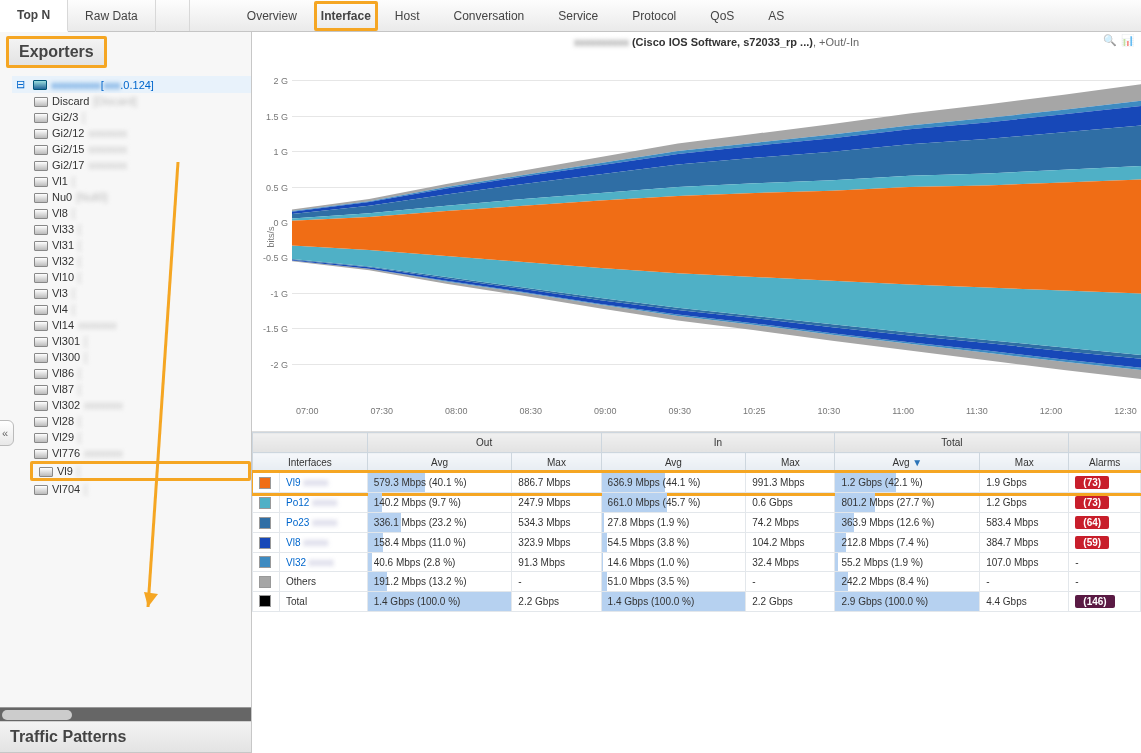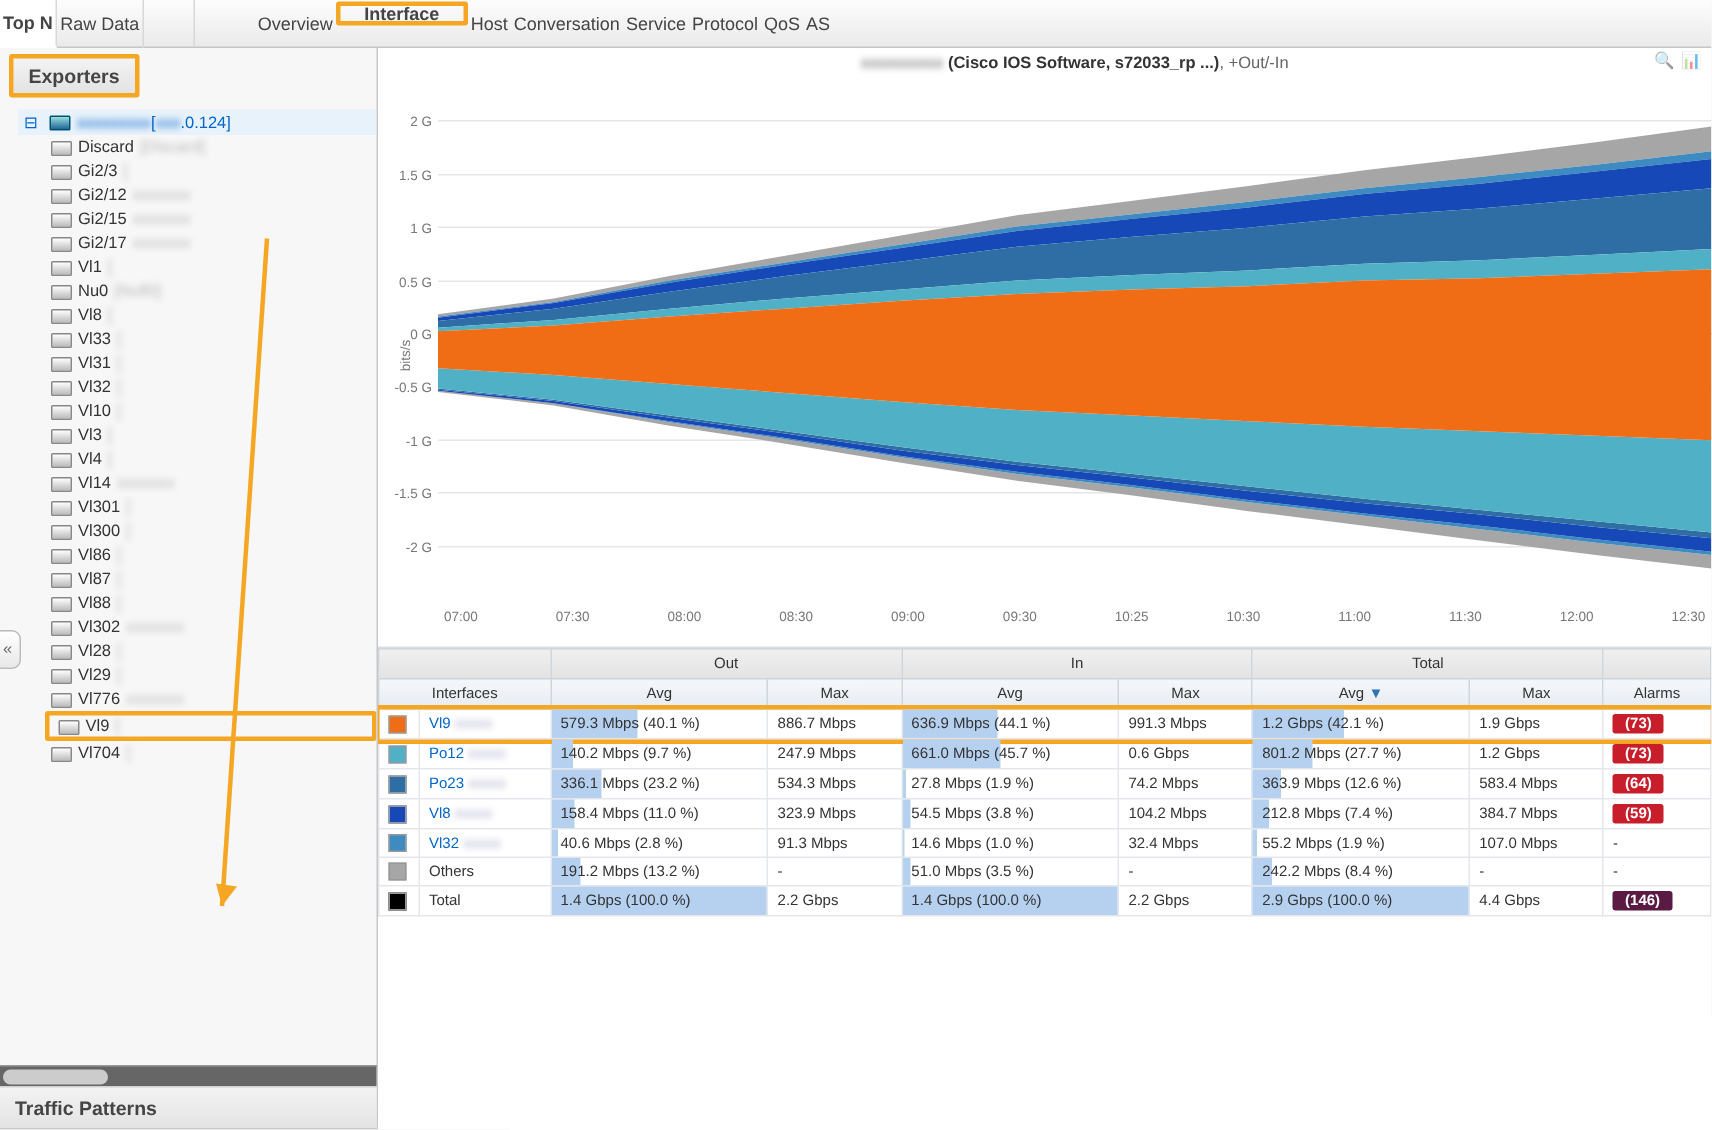--- a/index.html
+++ b/index.html
@@ -1,30 +1,30 @@
 <!DOCTYPE html>
 <html><head>
 <meta charset="utf-8">
 <style>
 * { box-sizing: border-box; margin: 0; padding: 0; font-family: Arial, sans-serif; }
 body { font-size: 11px; background: #f0f0f0; color: #333; width: 1141px; height: 753px; overflow: hidden; position: relative; }
 
 
 .topnav { display: flex; background: linear-gradient(#fdfdfd,#eaeaea); border-bottom: 1px solid #c5c5c5; height: 32px; }
-.topnav .tab, .topnav .item { display: flex; align-items: center; padding: 0 2px; height: 32px; border-right: 1px solid #d8d8d8; font-size: 12px; color: #444; cursor: pointer; }
+.topnav .tab, .topnav .item { display: flex; align-items: center; padding: 0 17px; height: 32px; border-right: 1px solid #d8d8d8; font-size: 12px; color: #444; cursor: pointer; }
 .topnav .spacer { flex: 0 0 34px; border-right: 1px solid #d8d8d8; }
 .topnav .tab.active { background: #fff; font-weight: bold; border-bottom: 2px solid #fff; margin-bottom: -1px; }
 .topnav .maintabs { display:flex; flex:1; margin-left:40px; }
 .topnav .maintabs .item { border-right:none; border-left:none; }
-.topnav .maintabs .item.hl { border: 3px solid #f5a623; border-radius: 2px; padding: 0 16px; height: 16px; margin-top:1px;}
+.topnav .maintabs .item.hl { border: 3px solid #f5a623; border-radius: 2px; padding: 0 4px; height: 30px; margin-top:1px;}
 
 .content { display:flex; height: 721px; }
 
 .sidebar { width: 252px; background:#f7f7f7; border-right:1px solid #c7c7c7; display:flex; flex-direction:column; }
-.panelhdr { background:linear-gradient(#f3f3f3,#e3e3e3); border-top:1px solid #d0d0d0; border-bottom:1px solid #c7c7c7; padding:6px 10px; font-weight:bold; font-size:13px; color:#444;}
+.panelhdr { background:linear-gradient(#f3f3f3,#e3e3e3); border-top:1px solid #d0d0d0; border-bottom:1px solid #c7c7c7; padding:6px 10px; font-weight:bold; font-size:16px; color:#444;}
 .panelhdr.hl { border:3px solid #f5a623; display:inline-block; margin:4px 6px; padding:4px 10px; border-radius:2px; }
 .tree { flex:1; overflow:auto; font-size:11px; padding:4px 0 4px 30px; position:relative;}
 .tree .rootnode { color:#0066cc; background:#e8f2fb; padding:2px 4px; display:flex; align-items:center; margin-left:-18px; }
 .tree .rootnode .minus { margin-right:4px; }
 .tree .node { display:flex; align-items:flex-end; padding:2px 0; white-space:nowrap; }
 .tree .node .ic { width:14px; height:10px; margin:0 4px; background:linear-gradient(#fff,#bbb); border:1px solid #888; border-radius:1px; position:relative; }
 .tree .node .lbl { color:#333; }
 .tree .node .desc { color:#bbb; margin-left:4px; filter: blur(2px); }
 .tree .node.hl { border:3px solid #f5a623; border-radius:2px; padding:1px 2px; }
 
@@ -190,25 +190,20 @@
             <span class="desc">[</span>
           </div>
           <div class="node">
             <span class="ic"></span>
             <span class="lbl">Vl86</span>
             <span class="desc">[</span>
           </div>
           <div class="node">
             <span class="ic"></span>
             <span class="lbl">Vl87</span>
-            <span class="desc">[</span>
-          </div>
-          <div class="node">
-            <span class="ic"></span>
-            <span class="lbl">Vl88</span>
             <span class="desc">[</span>
           </div>
           <div class="node">
             <span class="ic"></span>
             <span class="lbl">Vl302</span>
             <span class="desc">xxxxxxx</span>
           </div>
           <div class="node">
             <span class="ic"></span>
             <span class="lbl">Vl28</span>

